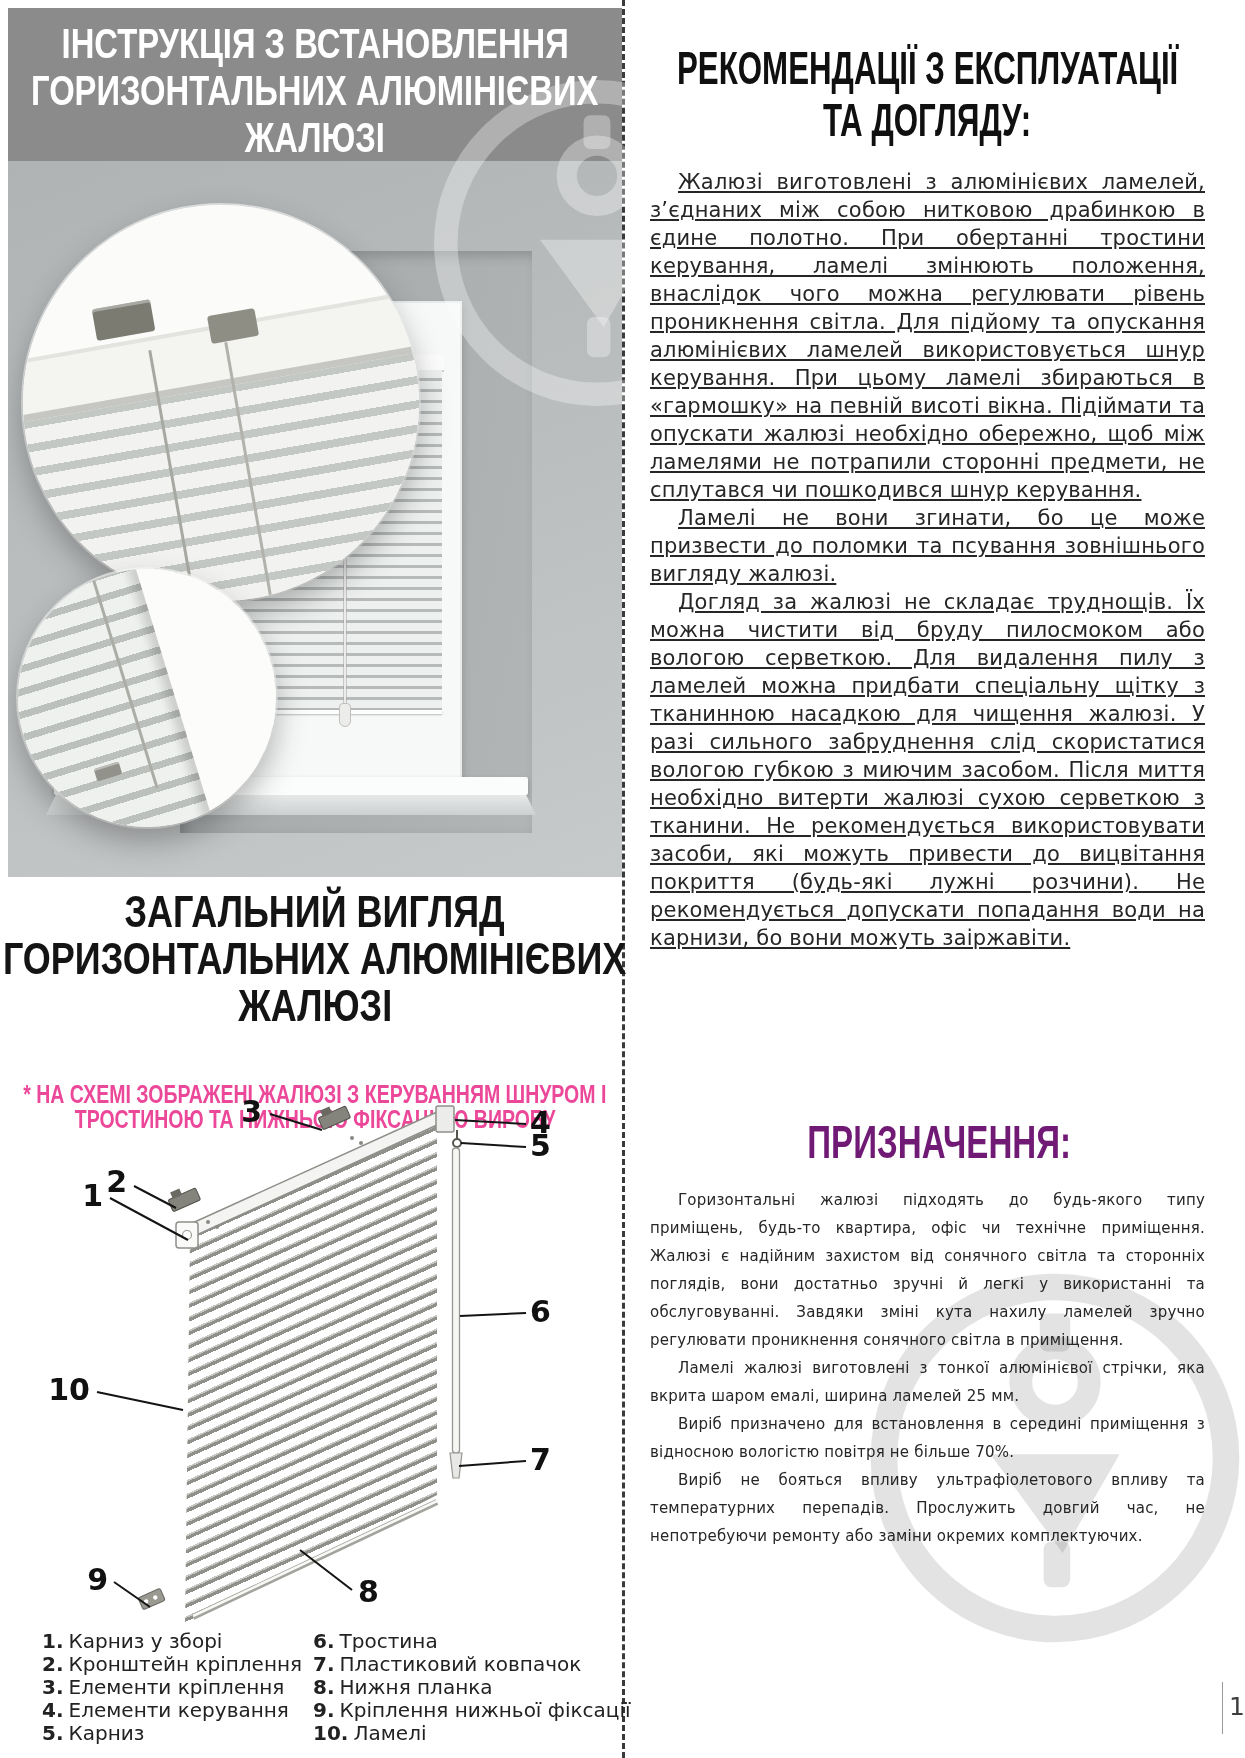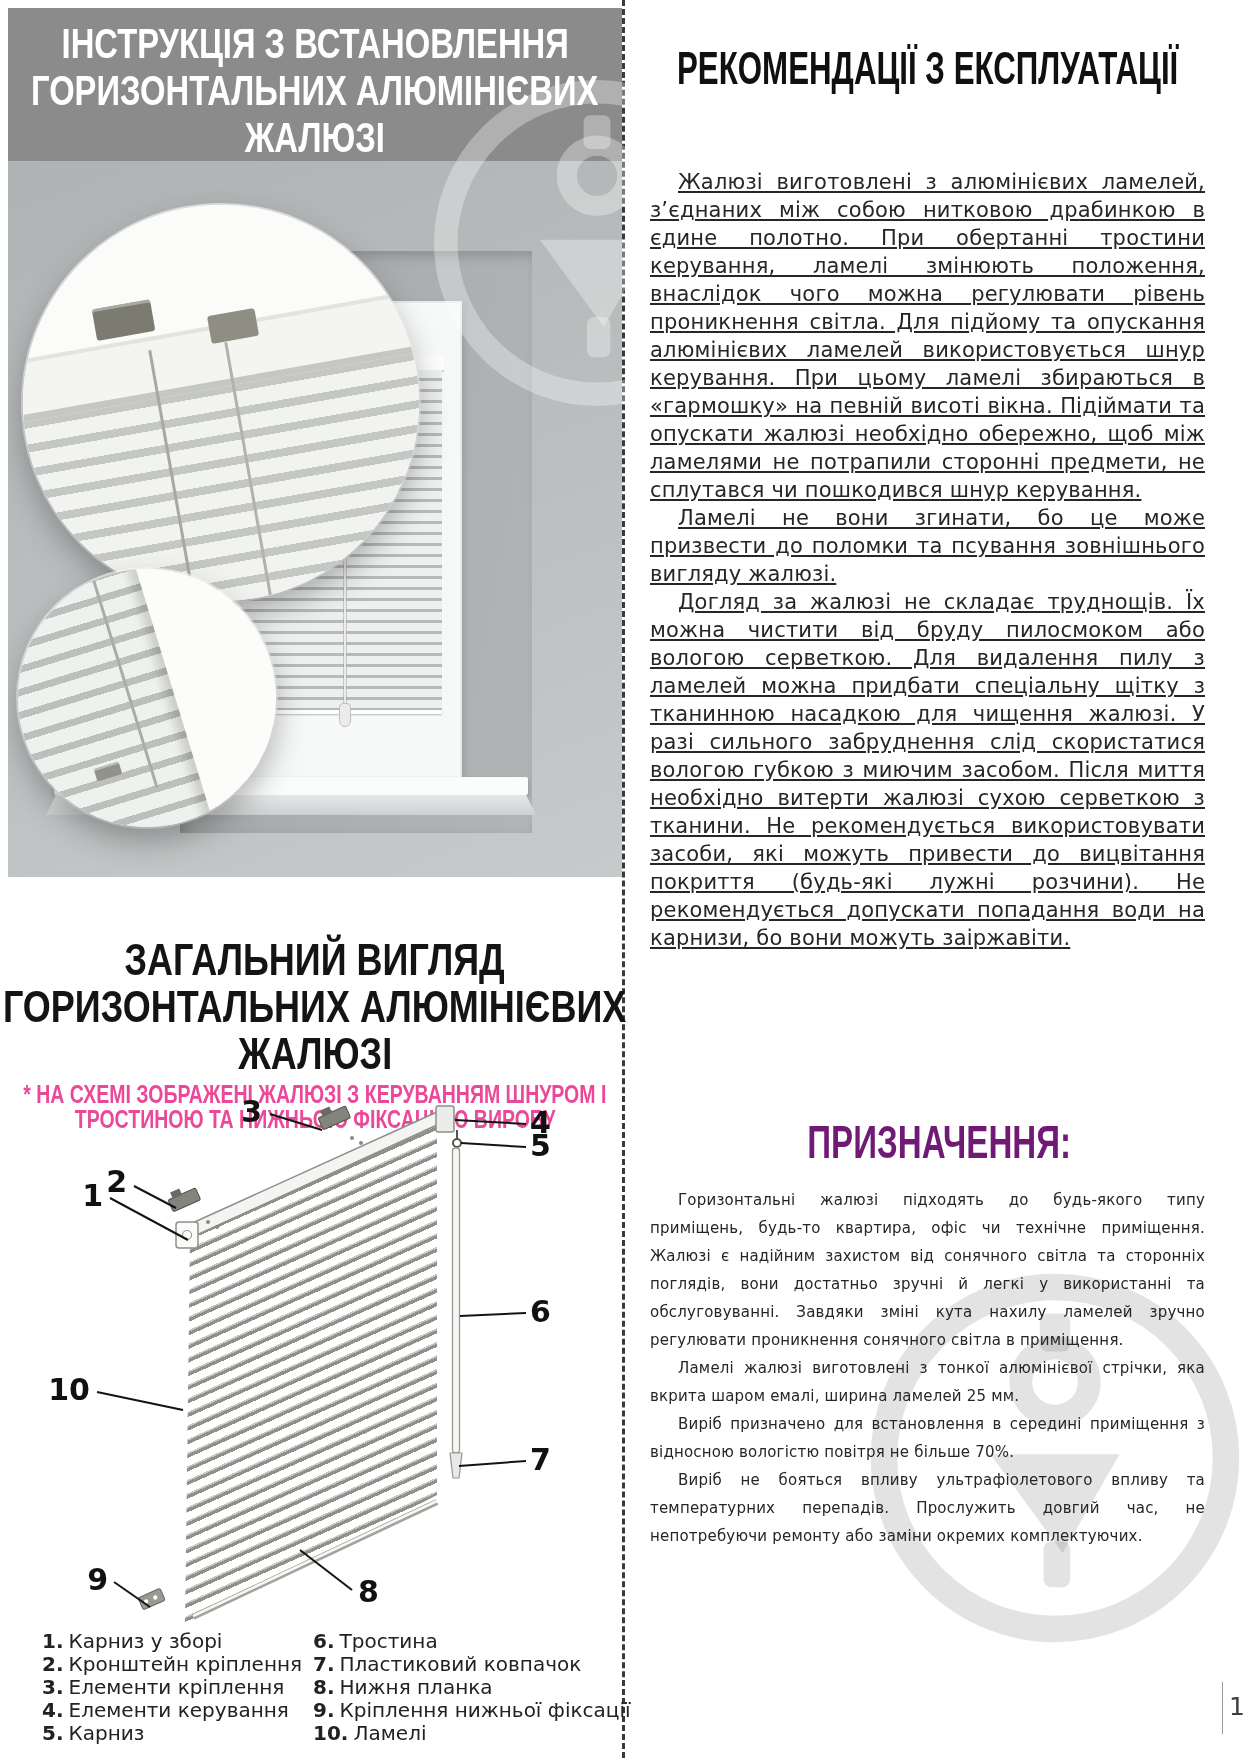--- a/index.html
+++ b/index.html
@@ -58,21 +58,21 @@
   .i2-frame{position:absolute;left:62%;top:-20%;width:48%;height:140%;transform:rotate(-17deg);
             background:#fcfcfa;box-shadow:-8px 0 10px rgba(0,0,0,.15);}
   .i2-str{position:absolute;left:40%;top:-5%;width:3px;height:92%;background:#acaca7;transform:rotate(-17deg);}
   .i2-brk{position:absolute;left:30%;top:76%;width:26px;height:13px;background:#92928a;border-radius:2px;
           transform:rotate(-17deg);box-shadow:inset 0 2px 0 rgba(255,255,255,.4);}
   
   .wm{position:absolute;pointer-events:none;}
   .wm-top{left:421px;top:67px;width:336px;height:336px;color:rgba(255,255,255,.32);}
   .wm-bottom{left:865px;top:1268px;width:380px;height:380px;color:rgba(60,60,60,.14);z-index:1;}
   
-  .overview{position:absolute;left:8px;top:936px;width:614px;color:#141414;z-index:1;}
+  .overview{position:absolute;left:8px;top:888px;width:614px;color:#141414;z-index:1;}
   .overview .hline{font-family:"Liberation Sans", sans-serif;font-weight:bold;font-size:45px;line-height:47px;--sx:0.80;}
   .note{position:absolute;left:8px;top:1082px;width:614px;color:#ec4899;z-index:1;}
   .note .hline{font-family:"Liberation Sans", sans-serif;font-weight:bold;font-size:25px;line-height:25px;--sx:0.78;}
   
   .diagram{position:absolute;left:0;top:1080px;width:622px;height:560px;z-index:1;}
   .dslats{position:absolute;left:0;top:0;width:622px;height:560px;
           clip-path:polygon(190px 158px,437px 45px,437px 415px,185px 545px);
           background:repeating-linear-gradient(156deg,#ffffff 0 7.6px,#c7c7c4 7.6px 9.2px,#90908b 9.2px 12.4px);}
   .diagram svg{position:absolute;left:0;top:0;}
   .callout-num{font-family:"DejaVu Sans", sans-serif;font-weight:bold;font-size:30px;fill:#111111;}
@@ -258,20 +258,23 @@
     <rect x="46" y="12" width="8" height="10" rx="2" fill="currentColor"></rect>
     <path d="M33,49 L67,49 L52,75 Z" fill="currentColor"></path>
     <rect x="47" y="72" width="7" height="12" rx="2" fill="currentColor"></rect>
   </svg>
 
   <div class="rightcol">
     <div class="rtitle">
       <div class="hline">
           <span>РЕКОМЕНДАЦІЇ З ЕКСПЛУАТАЦІЇ</span>
         </div>
+      <div class="hline">
+          <span>ТА ДОГЛЯДУ:</span>
+        </div>
     </div>
     <div class="rbody">
       <p>Жалюзі виготовлені з алюмінієвих ламелей, з’єднаних між собою нитковою драбинкою в єдине полотно. При обертанні тростини керування, ламелі змінюють положення, внаслідок чого можна регулювати рівень проникнення світла. Для підйому та опускання алюмінієвих ламелей використовується шнур керування. При цьому ламелі збираються в «гармошку» на певній висоті вікна. Підіймати та опускати жалюзі необхідно обережно, щоб між ламелями не потрапили сторонні предмети, не сплутався чи пошкодився шнур керування.</p>
       <p>Ламелі не вони згинати, бо це може призвести до поломки та псування зовнішнього вигляду жалюзі.</p>
       <p>Догляд за жалюзі не складає труднощів. Їх можна чистити від бруду пилосмоком або вологою серветкою. Для видалення пилу з ламелей можна придбати спеціальну щітку з тканинною насадкою для чищення жалюзі. У разі сильного забруднення слід скористатися вологою губкою з миючим засобом. Після миття необхідно витерти жалюзі сухою серветкою з тканини. Не рекомендується використовувати засоби, які можуть привести до вицвітання покриття (будь-які лужні розчини). Не рекомендується допускати попадання води на карнизи, бо вони можуть заіржавіти.</p>
     </div>
     <div class="rtitle2">
       <div class="hline">
           <span>ПРИЗНАЧЕННЯ:</span>
         </div>

